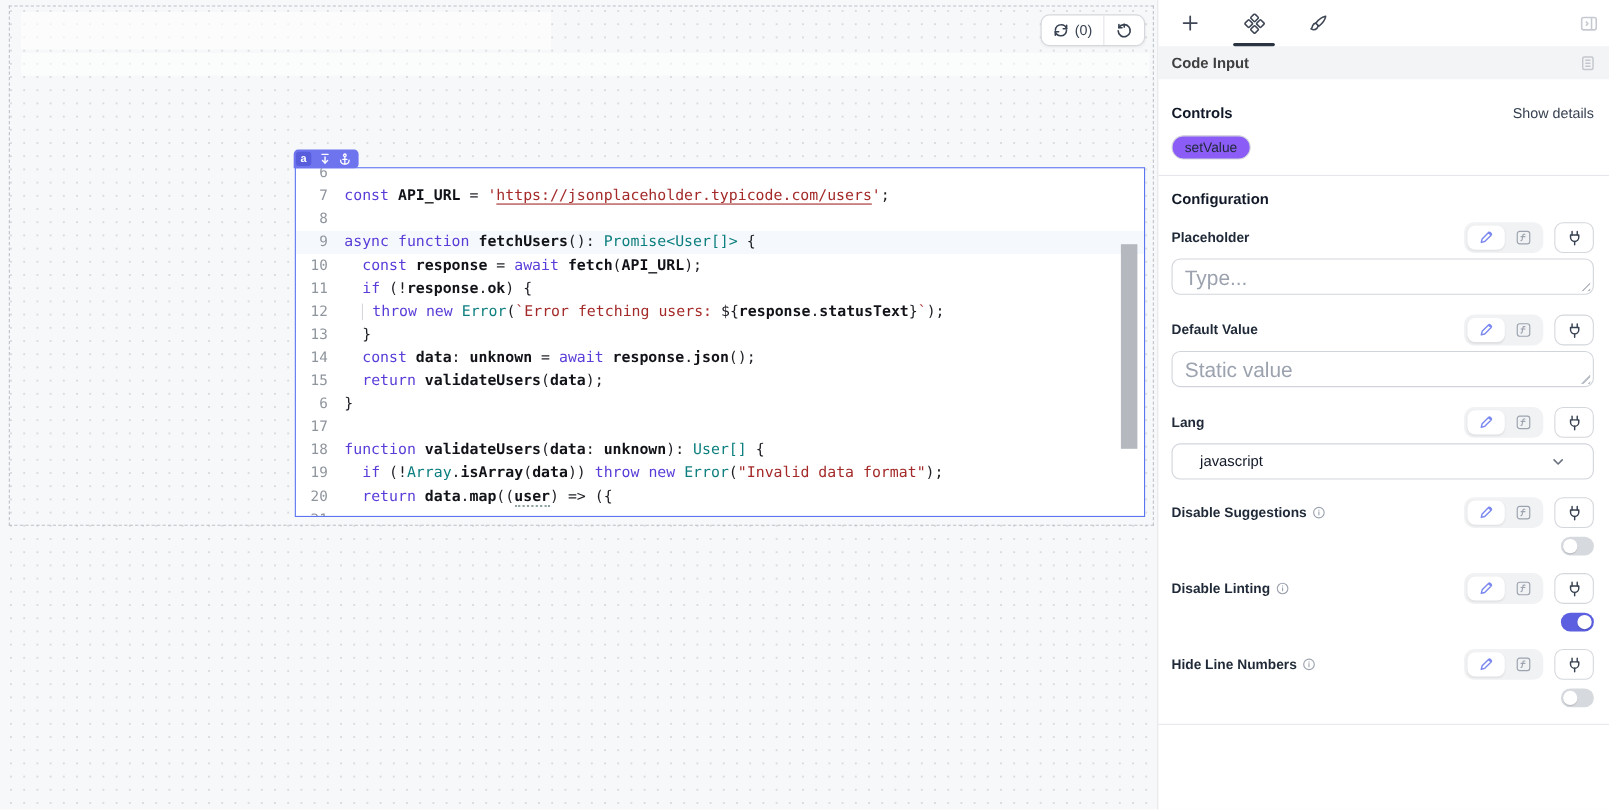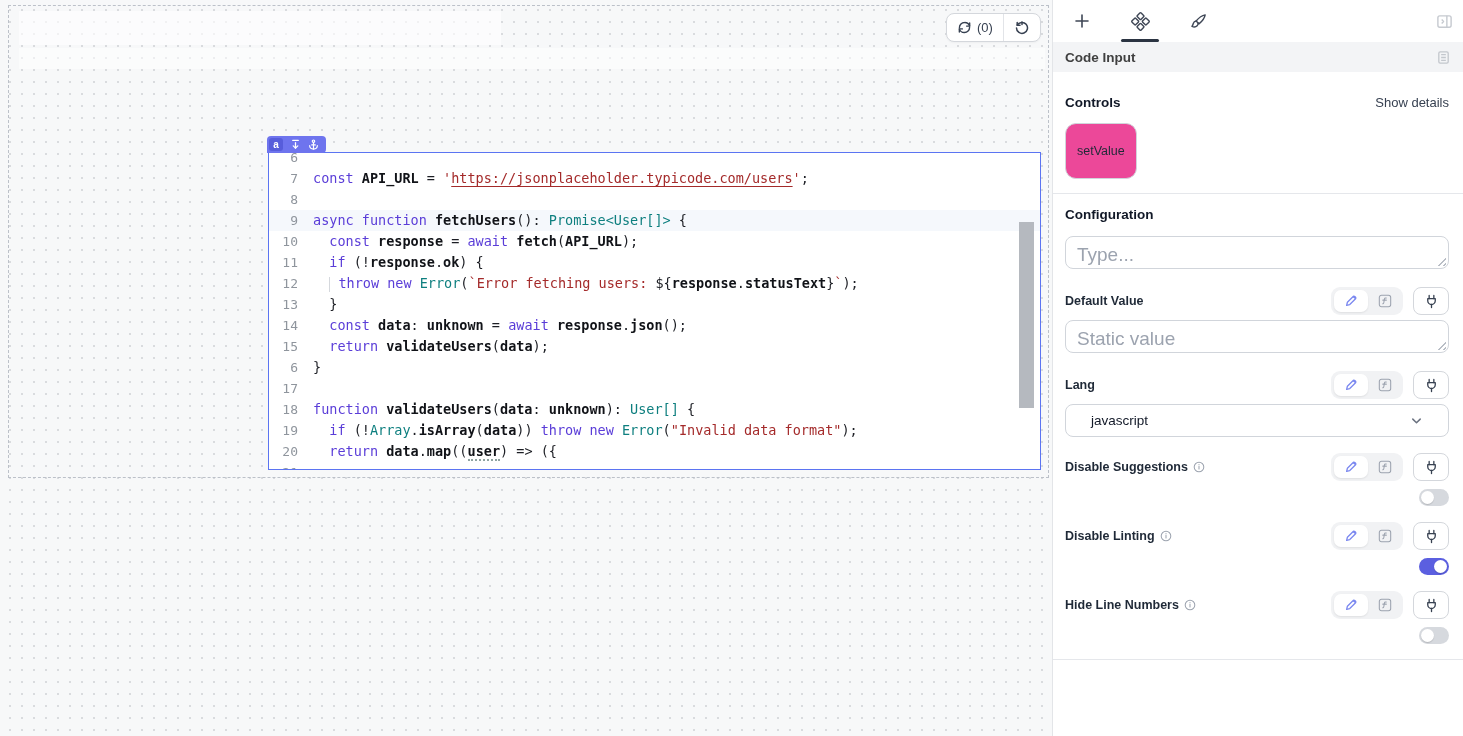--- a/index.html
+++ b/index.html
@@ -74,21 +74,21 @@
     justify-content:space-between; padding:0 12px; }
   .comp-title { font-size:13.5px; font-weight:bold; color:#404040; }
 
   .panel-body { padding:0 14px 0 12px; }
   .section-title { font-size:13.5px; font-weight:bold; color:#111827; }
   .controls-head { display:flex; justify-content:space-between; align-items:center;
     margin-top:23px; }
   .show-details { font-size:13px; color:#374151; cursor:pointer; }
   .chip-row { margin-top:13px; }
   .chip { display:inline-block; border:1px solid #d1d5db; border-radius:11px;
-    padding:20px 11px; font-size:12.5px; color:#1f2937; background:#ec4899; cursor:pointer; }
+    padding:3px 11px; font-size:12.5px; color:#1f2937; background:#8b5cf6; cursor:pointer; }
   .divider { border:none; border-top:1px solid #e5e7eb; margin:14px -14px 0 -12px; }
   .config-title { margin-top:13px; }
 
   .prop { margin-top:14px; }
   .prop-head { display:flex; justify-content:space-between; align-items:center;
     min-height:28px; }
   .prop-label { font-size:12.5px; font-weight:bold; color:#1f2937;
     display:inline-flex; align-items:center; gap:5px; }
   .iconset { display:flex; align-items:center; gap:10px; }
   .seg { background:#f1f2f4; border-radius:9px; display:flex; align-items:center;
@@ -260,20 +260,45 @@
       </div>
       <div class="chip-row">
         <span class="chip">setValue</span>
       </div>
 
       <hr class="divider">
 
       <div class="section-title config-title">Configuration</div>
 
       <div class="prop">
+        <div class="prop-head">
+          <span class="prop-label">Placeholder</span>
+          <span class="iconset">
+            <span class="seg">
+              <button class="seg-pencil">
+                <svg width="14" height="14" viewBox="0 0 16 16" fill="none" stroke="#7b88f0" stroke-width="1.5" stroke-linecap="round" stroke-linejoin="round">
+                    <path d="M10.5 2.8l2.7 2.7M3 13l.9-3.6 6.6-6.6a1.3 1.3 0 0 1 1.8 0l.9.9a1.3 1.3 0 0 1 0 1.8L6.6 12.1 3 13z"></path>
+                  </svg>
+              </button>
+              <button class="seg-fx">
+                <svg width="14" height="14" viewBox="0 0 16 16" fill="none" stroke="#9ca3af" stroke-width="1.2">
+                    <rect x="1.5" y="1.5" width="13" height="13" rx="2.5"></rect>
+                    <path d="M9.5 4.5h-1c-.7 0-1 .4-1.1 1L6.6 10c-.1.7-.5 1.2-1.2 1.2M5.5 7h4" stroke-linecap="round"></path>
+                  </svg>
+              </button>
+            </span>
+            <button class="plug-btn">
+              <svg width="15" height="15" viewBox="0 0 16 16" fill="none" stroke="#374151" stroke-width="1.4" stroke-linecap="round" stroke-linejoin="round">
+                  <path d="M5.5 1.5v3.5M10.5 1.5v3.5"></path>
+                  <path d="M4 5h8v2.2a4 4 0 0 1-8 0V5z"></path>
+                  <path d="M8 11.2v3.3"></path>
+                </svg>
+            </button>
+          </span>
+        </div>
         <div class="field">
           <textarea placeholder="Type..." style=""></textarea>
           <span class="grip"></span>
         </div>
       </div>
 
       <div class="prop" style="margin-top:18px;">
         <div class="prop-head">
           <span class="prop-label">Default Value</span>
           <span class="iconset">

